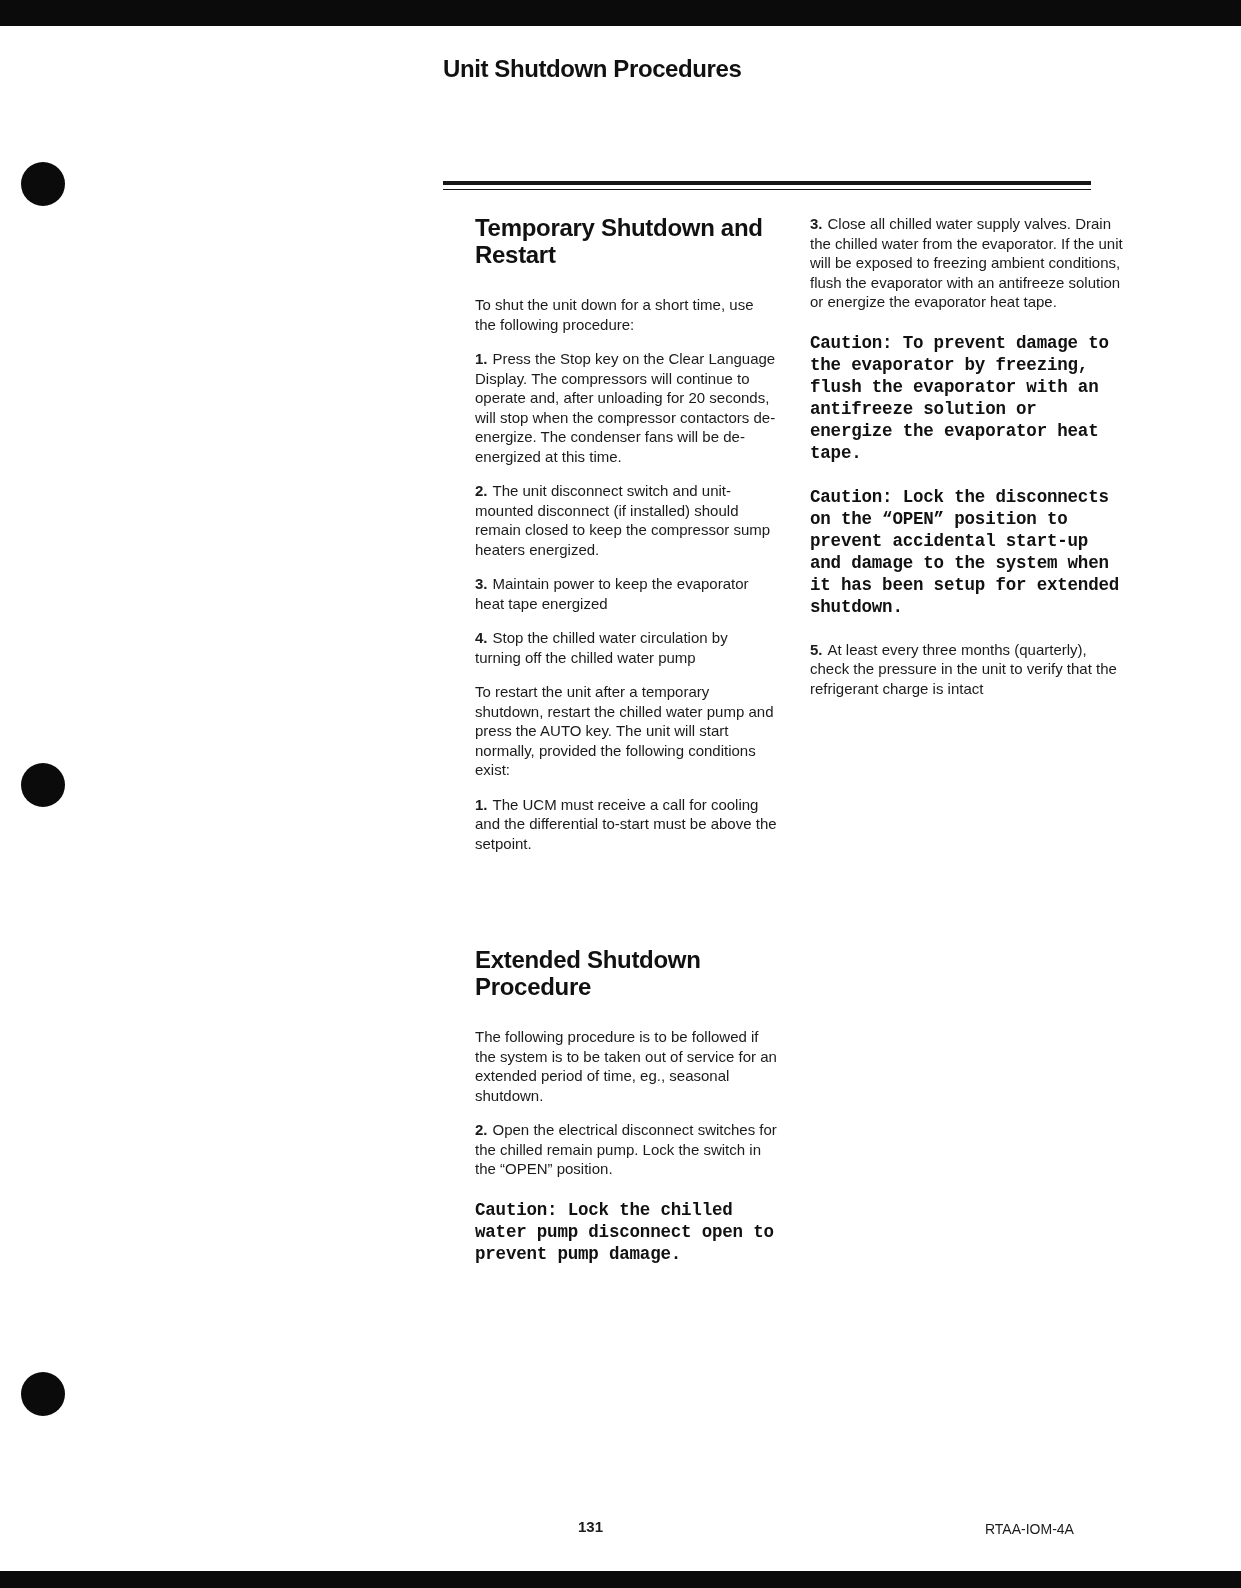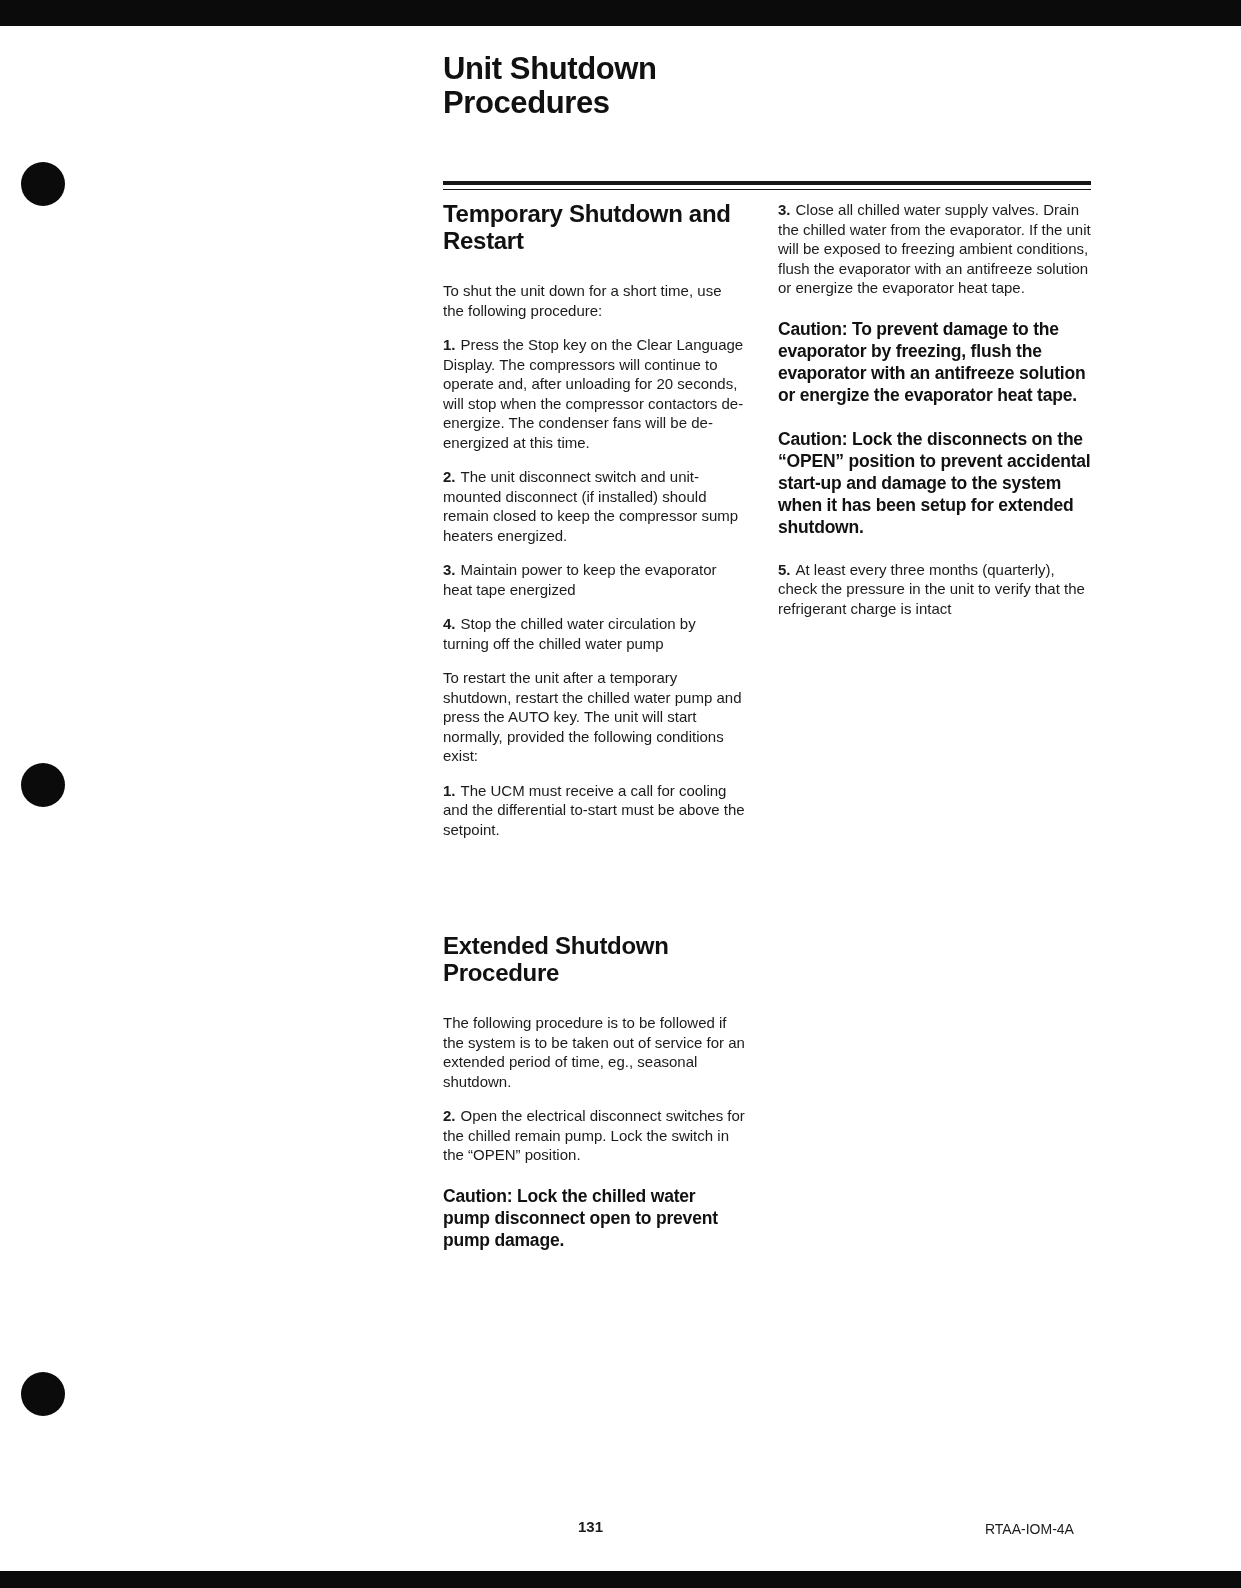--- a/index.html
+++ b/index.html
@@ -11,41 +11,41 @@
   }
   .bar-top { position:absolute; top:0; left:0; width:100%; height:26px; background:#0b0b0b; }
   .bar-bottom { position:absolute; bottom:0; left:0; width:100%; height:17px; background:#0b0b0b; }
   .hole { position:absolute; left:21px; width:44px; height:44px; border-radius:50%; background:#0b0b0b; }
   .hole.h1 { top:162px; }
   .hole.h2 { top:763px; }
   .hole.h3 { top:1372px; }
 
   .doc-title {
     position:absolute; left:443px; top:52px; width:310px;
-    font-size:31px; font-weight:bold; line-height:34px; letter-spacing:-0.4px;
+    font-size:24px; font-weight:bold; line-height:34px; letter-spacing:-0.4px;
     color:#111;
   }
   .rule {
     position:absolute; left:443px; top:181px; width:648px; height:9px;
     border-top:4px solid #161616; border-bottom:1px solid #161616;
   }
 
-  .col { position:absolute; top:200px; font-size:15px; line-height:19.5px; }
+  .col { position:absolute; top:214px; font-size:15px; line-height:19.5px;margin-left:32px; }
   .col-left  { left:443px; width:302px; }
   .col-right { left:778px; width:318px; }
 
   .section-heading {
     font-size:24px; font-weight:bold; line-height:27px;
     letter-spacing:-0.3px; color:#111; margin-bottom:27px;
   }
   .block { margin-bottom:15px; }
   .block .num { font-weight:bold; padding-right:5px; }
   .caution {
     font-size:17.5px; font-weight:bold; line-height:22px;
-    margin-top:20px; margin-bottom:22px; color:#111; letter-spacing:-0.2px;
+    margin-top:20px; margin-bottom:22px; color:#111; letter-spacing:-0.2px;font-family:Liberation Mono, monospace;
   }
   .section-2 { margin-top:93px; }
 
   .footer-page {
     position:absolute; top:1518px; left:578px;
     font-size:15px; font-weight:bold; color:#1b1b1b;
   }
   .footer-code {
     position:absolute; top:1521px; left:985px;
     font-size:14px; color:#1b1b1b;

